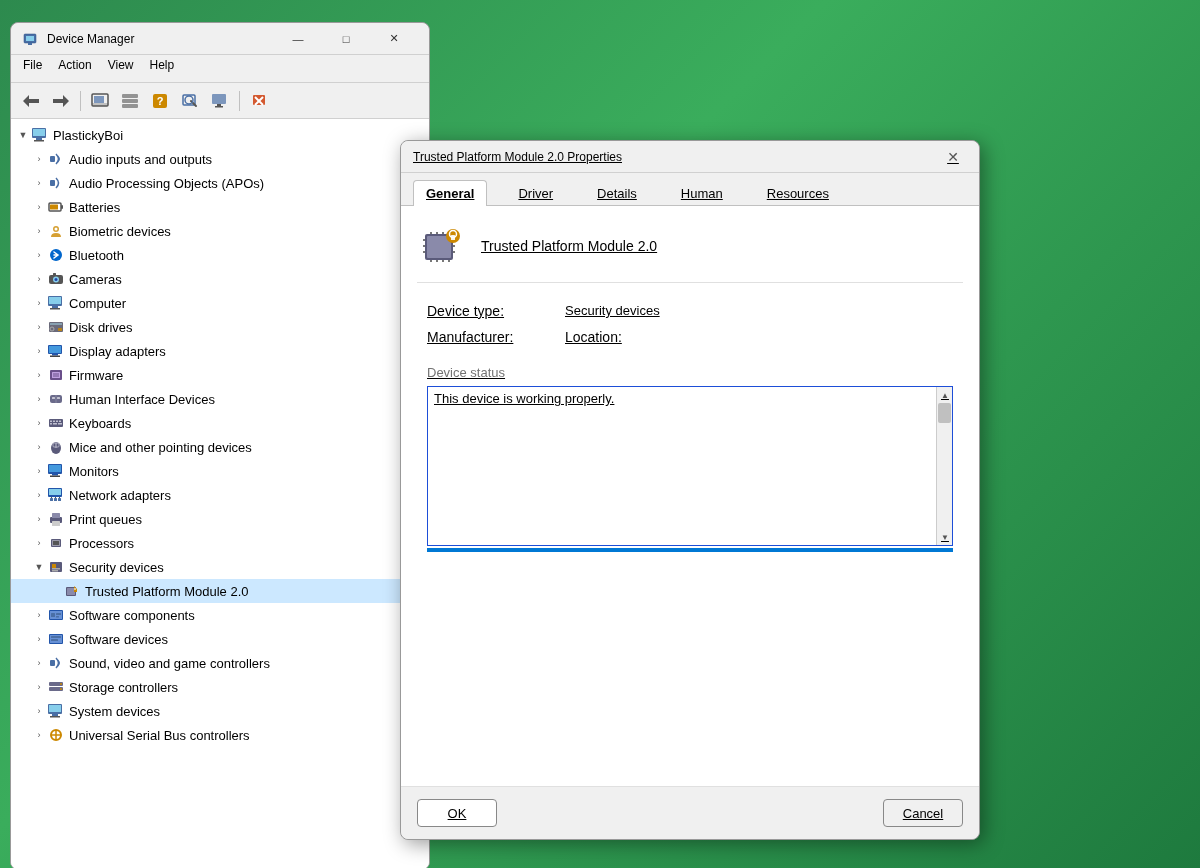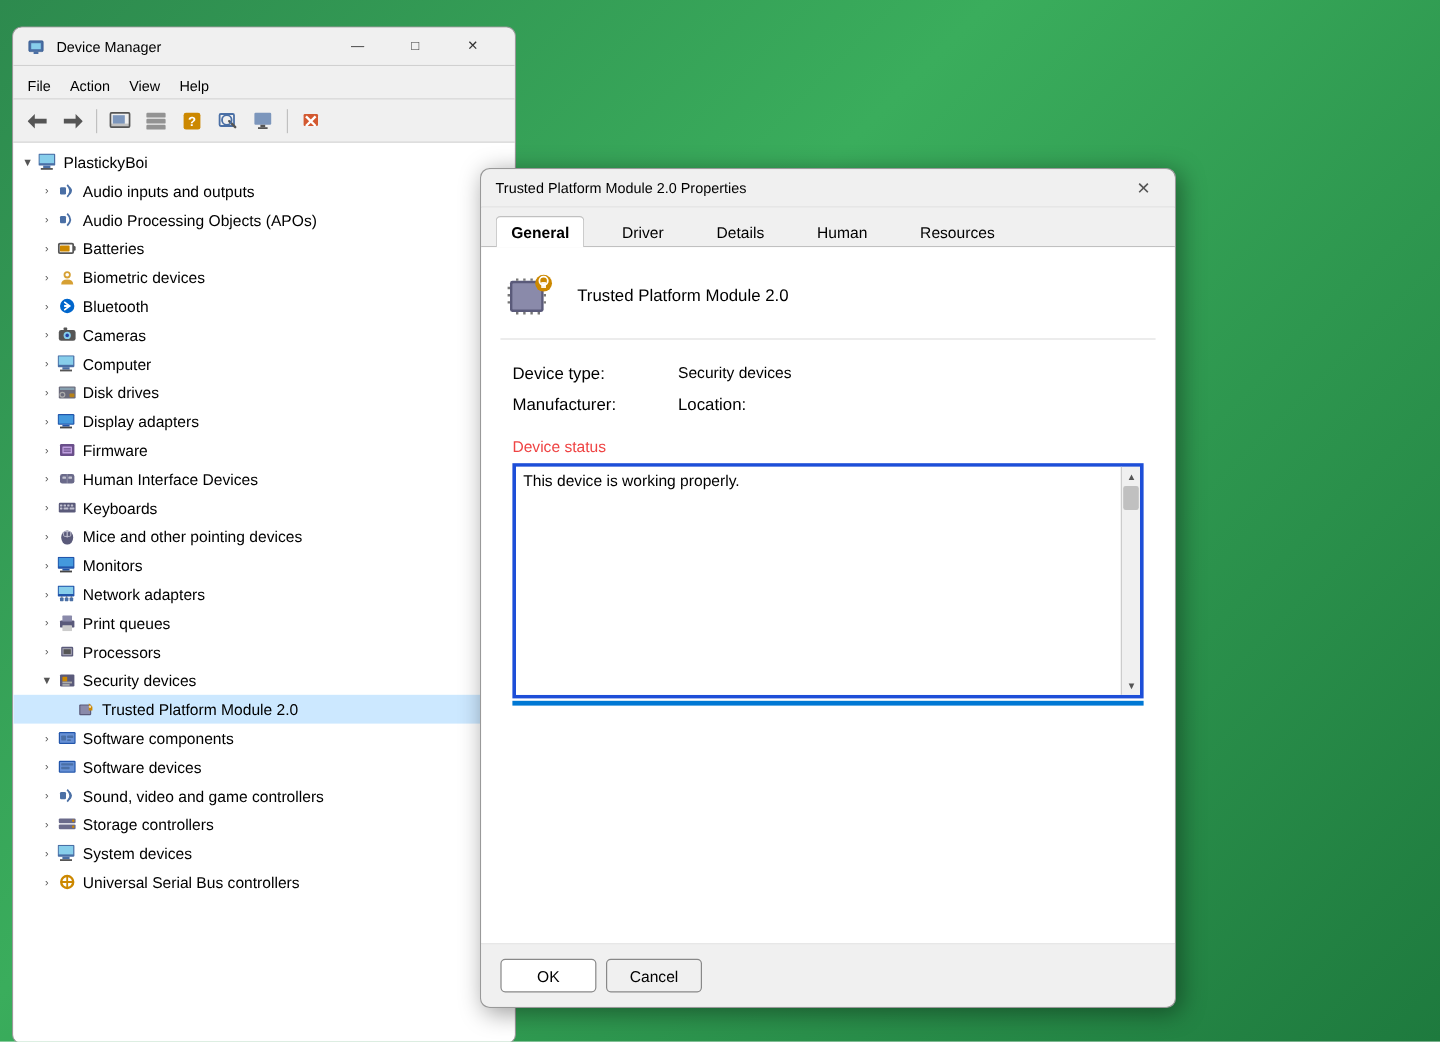--- a/index.html
+++ b/index.html
@@ -69,21 +69,21 @@
       cursor: pointer;
       border: none;
       background: transparent;
       color: #333;
       border-radius: 0;
     }
 
     .menu-bar {
       height: 28px;
       display: flex;
-      align-items: flex-end;
+      align-items: flex-start;
       padding: 0 4px;
       border-bottom: 1px solid #d0d0d0;
       background: #f0f0f0;
     }
 
     .menu-item {
       padding: 3px 8px;
       font-size: 12px;
       cursor: pointer;
       border-radius: 3px;
@@ -176,20 +176,21 @@
     .dialog {
       position: absolute;
       top: 140px;
       left: 400px;
       width: 580px;
       background: #f0f0f0;
       border: 1px solid #999;
       border-radius: 8px;
       box-shadow: 4px 4px 20px rgba(0,0,0,0.4);
       pointer-events: all;
+      text-decoration: underline;
     }
 
     .dialog-title-bar {
       height: 32px;
       background: #f0f0f0;
       display: flex;
       align-items: center;
       padding: 0 12px;
       border-radius: 8px 8px 0 0;
       border-bottom: 1px solid #d0d0d0;
@@ -294,32 +295,32 @@
       font-size: 13px;
       color: #000;
     }
 
     .device-status-section {
       padding: 0 10px;
     }
 
     .device-status-label {
       font-size: 13px;
-      color: #ef4444;
+      color: #737373;
       margin-bottom: 6px;
     }
 
     .status-textbox-wrapper {
       position: relative;
       width: 100%;
     }
 
     .dialog-footer {
       display: flex;
-      justify-content: flex-start;
+      justify-content: space-between;
       padding: 12px 16px;
       gap: 8px;
       border-top: 1px solid #e0e0e0;
       background: #f0f0f0;
       border-radius: 0 0 8px 8px;
     }
 
     .dialog-btn {
       min-width: 80px;
       height: 28px;
@@ -814,21 +815,21 @@
         <span class="prop-value">Security devices</span>
 
         <span class="prop-label">Manufacturer:</span>
 
         <span class="prop-label">Location:</span>
       </div>
 
       <div class="device-status-section">
         <div class="device-status-label">Device status</div>
         <div class="status-textbox-wrapper">
-          <div style="border: 3px solid #1d4ed8; display: flex; height: 196px;">
+          <div style="border: 1px solid #1d4ed8; display: flex; height: 160px;">
             <div style="flex:1; padding: 4px 6px; font-size: 13px; background: #fff; overflow: hidden;">
               <span>This device is working properly.</span>
             </div>
 
             <div style="width:16px; background:#f0f0f0; border-left:1px solid #ccc; display:flex; flex-direction:column;">
               <div style="width:16px;height:16px;display:flex;align-items:center;justify-content:center;font-size:8px;color:#555;cursor:pointer;">▲</div>
               <div style="flex:1;position:relative;">
                 <div style="position:absolute;top:0;left:1px;width:13px;height:20px;background:#c0c0c0;border-radius:2px;"></div>
               </div>
               <div style="width:16px;height:16px;display:flex;align-items:center;justify-content:center;font-size:8px;color:#555;cursor:pointer;">▼</div>

